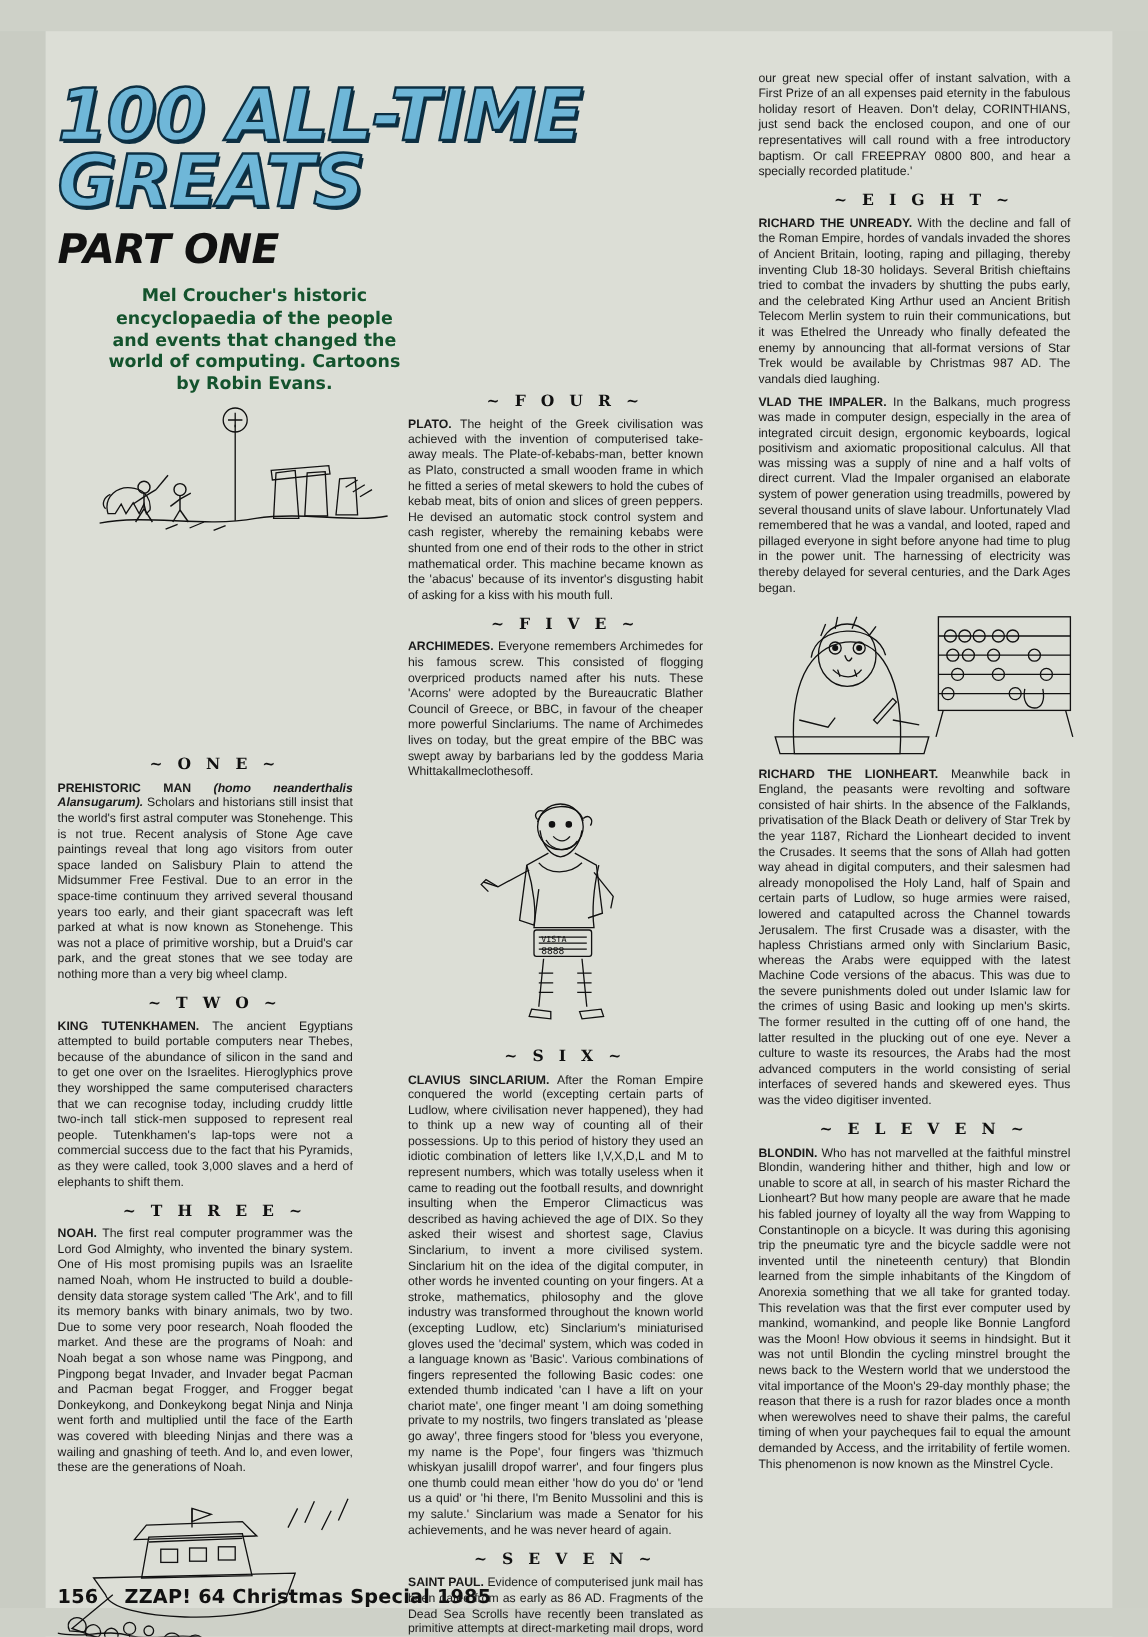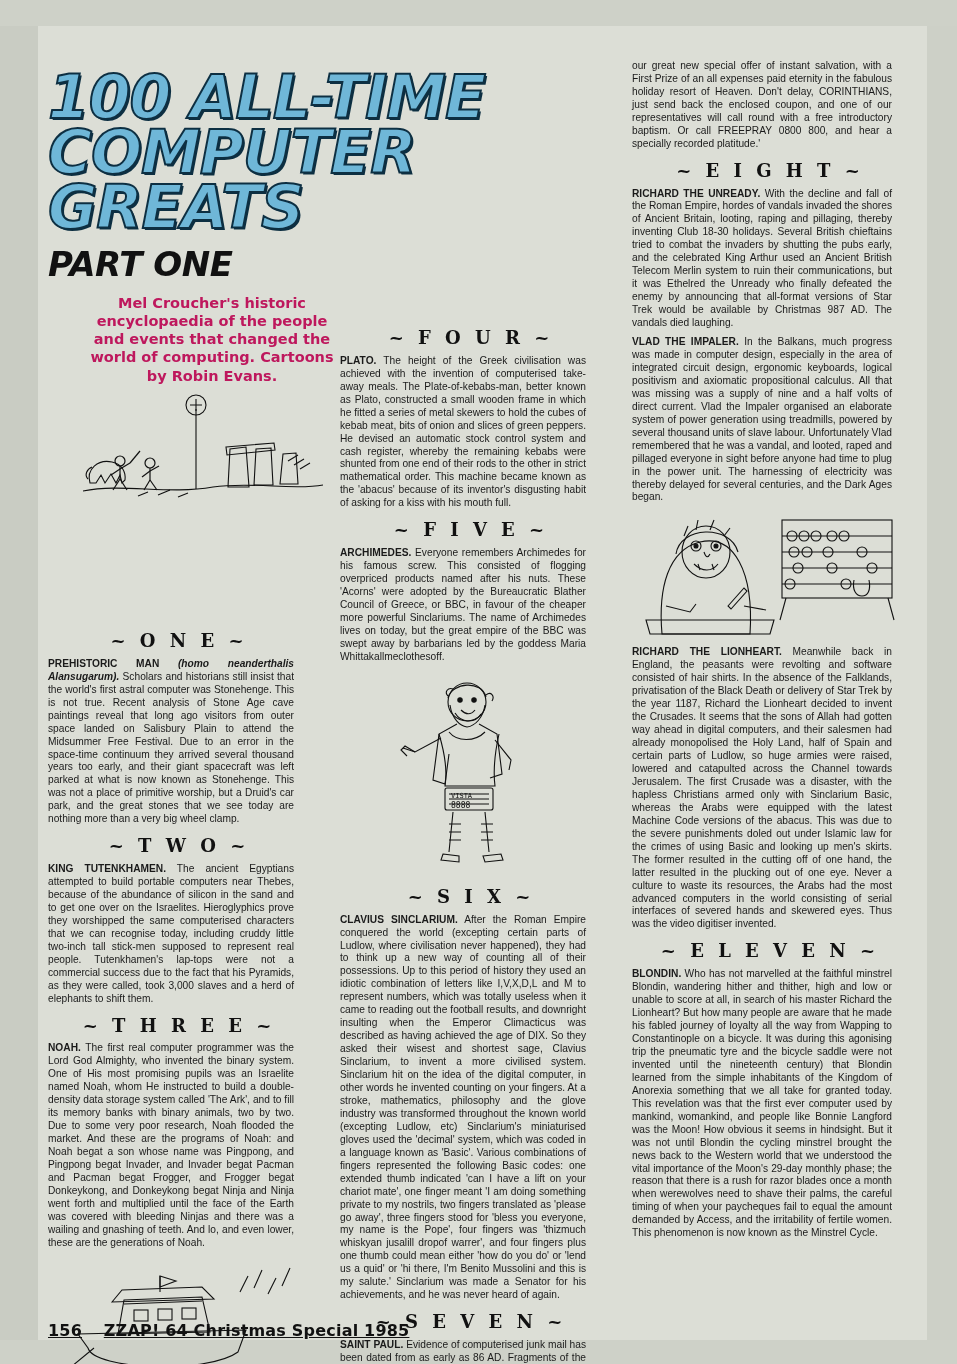--- a/index.html
+++ b/index.html
@@ -58,21 +58,21 @@
     margin-top:8px;
   }
   .standfirst{
     width:260px;
     margin:10px 0 0 34px;
     font-family:"DejaVu Sans", sans-serif;
     font-weight:bold;
     font-size:14.5px;
     line-height:1.26;
     text-align:center;
-    color:#be185d;
+    color:#14532d;
   }
 
   
   .col{
     position:absolute;
     top:0;
     width:262px;
     font-size:10.2px;
     line-height:1.27;
     text-align:justify;
@@ -83,57 +83,56 @@
 
   .col p{margin:0 0 2px 0;}
   .entry{margin:0 16px 6px 0;}
   .lead{font-weight:bold;}
   .ital{font-style:italic;}
 
   .numhead{
     text-align:center;
     font-family:"DejaVu Serif", serif;
     font-weight:bold;
-    font-size:18px;
+    font-size:13px;
     letter-spacing:4px;
     margin:9px 0 5px 0;
     color:#111;
   }
 
   
   .illus{position:relative;margin:6px 0 6px 0;}
   .illus svg{display:block;}
 
   
   .footer{
     position:absolute;
     left:48px;bottom:24px;
     font-family:"DejaVu Sans", sans-serif;
     font-weight:bold;
     font-size:16px;
     color:#111;
     letter-spacing:0.2px;
   }
   .footer .pg{margin-right:16px;}
-  .footer span{display:inline-block;text-decoration:underline;}
+  .footer span{display:inline-block;}
 </style>
 </head>
 <body>
 
 <div class="page">
   <div class="paper-edge-left"></div>
   <div class="paper-edge-right"></div>
   <div class="paper-edge-top"></div>
   <div class="paper-edge-bottom"></div>
 
   <div class="content">
 
     <div class="masthead">
       <div class="mast-line l1">100 ALL-TIME</div>
-      <div class="mast-line l2">COMPUTER</div>
       <div class="mast-line l3">GREATS</div>
       <div class="part-one">PART ONE</div>
       <div class="standfirst">Mel Croucher's historic encyclopaedia of the people and events that changed the world of computing. Cartoons by Robin Evans.</div>
 
       <div class="illus" style="margin-left:30px;">
         <svg width="250" height="115" viewBox="0 0 250 115">
           <g stroke="#111" fill="none" stroke-width="1.1">
 
             <path d="M5 100 C45 92,90 104,135 96 C175 90,215 100,245 94"></path>
 

